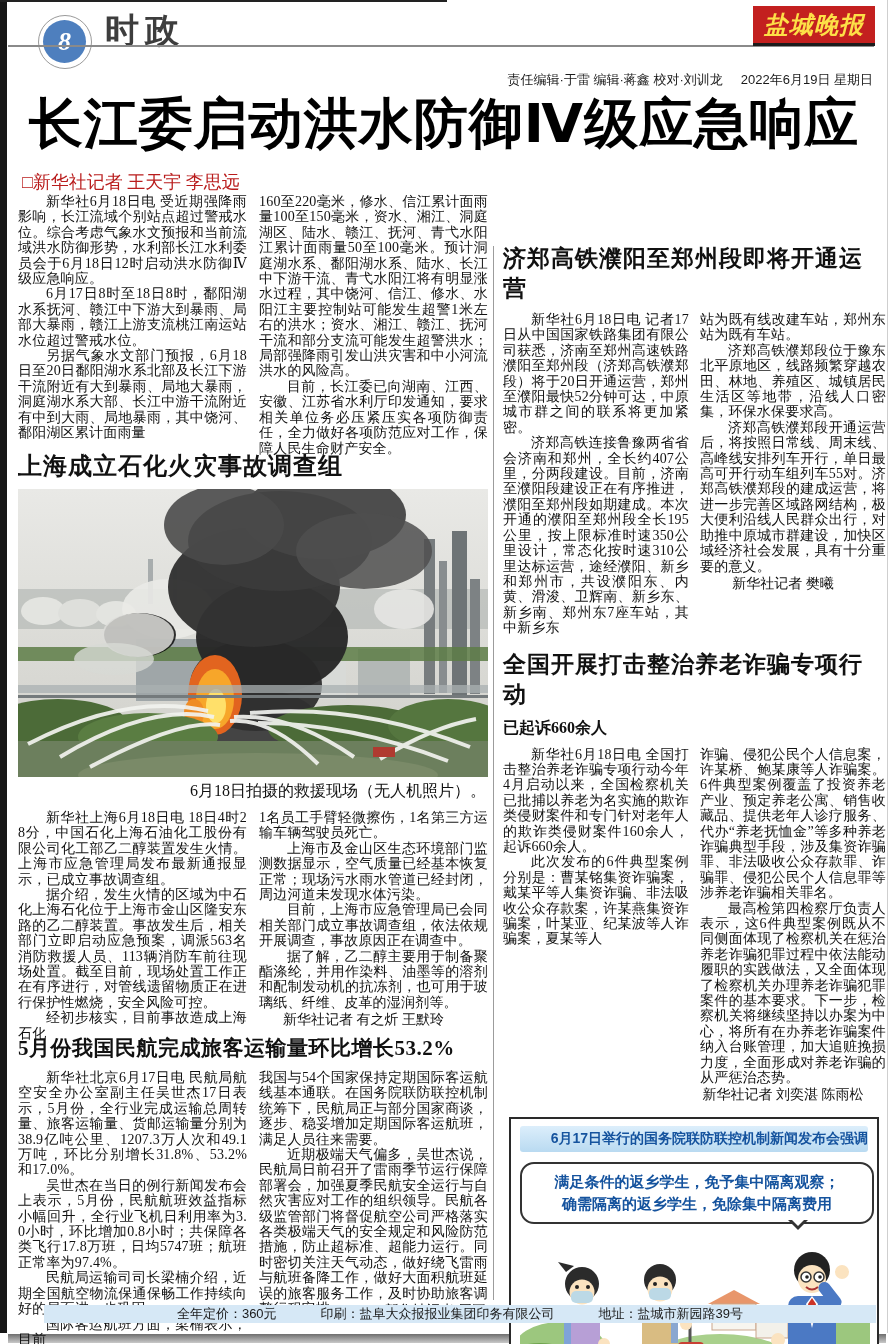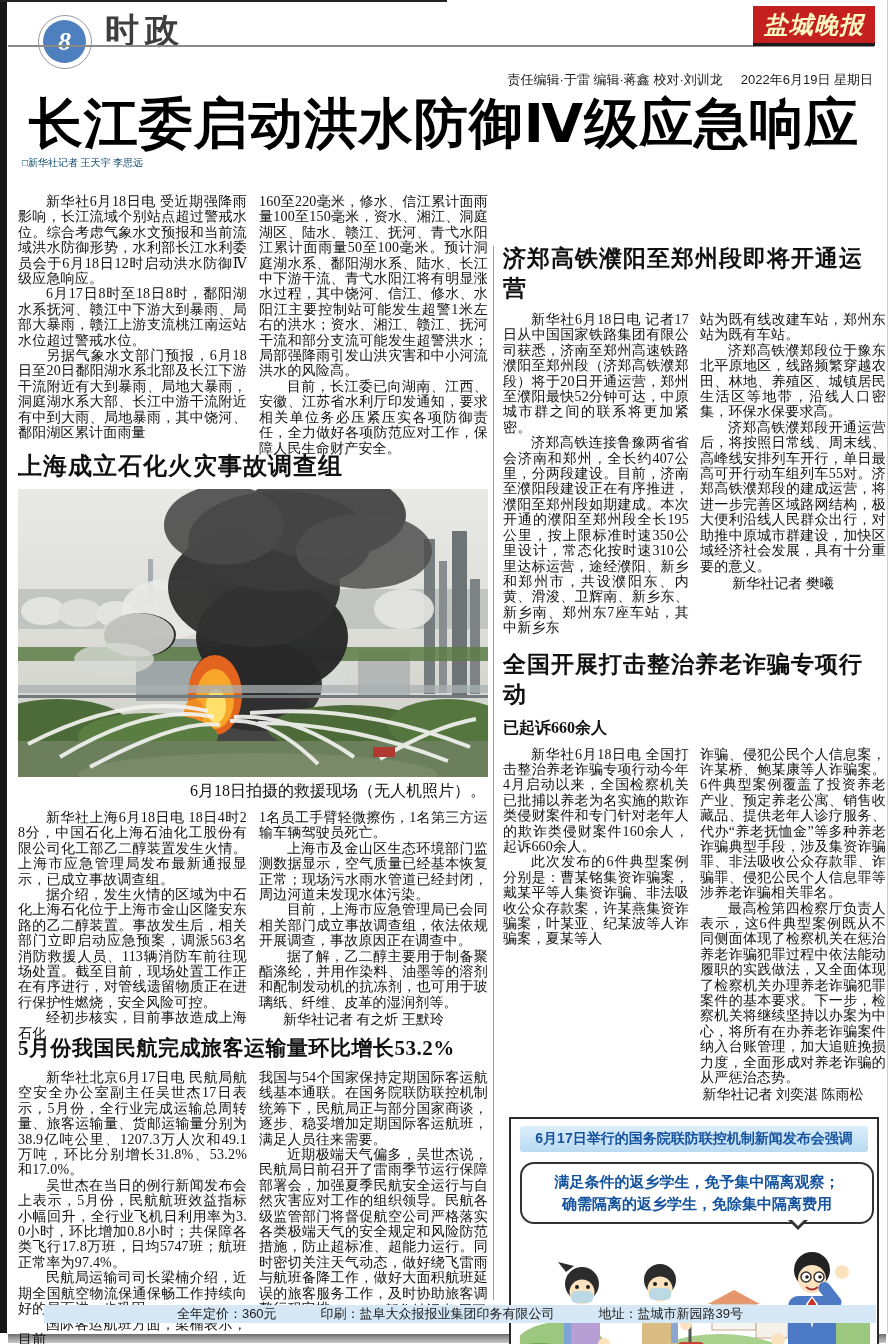--- a/index.html
+++ b/index.html
@@ -17,29 +17,29 @@
   
   #header{position:absolute;left:8px;top:0;right:0;height:80px;}
   .badge-ring{position:absolute;left:30px;top:15px;width:52px;height:52px;border:1px solid #9a9a9a;border-radius:50%;}
   .badge{position:absolute;left:35px;top:20px;width:43px;height:43px;background:#4e7fbe;border-radius:50%;
        color:#fff;display:flex;align-items:center;justify-content:center;
        font:italic bold 26px "Liberation Serif",serif;}
   .section-title{position:absolute;left:97px;top:8px;font-weight:bold;font-size:34px;
        color:#3d3d3d;letter-spacing:6px;}
   .header-rule{position:absolute;left:0;top:45px;right:14px;height:2px;background:#8a8a8a;}
   .masthead{position:absolute;right:13px;top:6px;width:122px;height:37px;background:#c3201f;
-       border-bottom:3px solid #1c1c1c;color:#fef9c3;display:flex;align-items:center;justify-content:center;
+       border-bottom:3px solid #1c1c1c;color:#fde047;display:flex;align-items:center;justify-content:center;
        font:italic bold 24px "Liberation Serif",serif;letter-spacing:1px;}
   .editors-line{position:absolute;right:15px;top:53px;font-size:13px;color:#1a1a1a;margin-top:18px;}
   .editors-line .gap{display:inline-block;width:18px;}
 
   
   #headline{position:absolute;left:12px;top:90px;width:864px;text-align:center;
        font-weight:900;font-size:54px;line-height:66px;letter-spacing:1px;color:#000;}
-  #byline{position:absolute;left:22px;top:156px;font-size:10px;color:#0c4a6e;}
+  #byline{position:absolute;left:22px;top:170px;font-size:18px;color:#b91c1c;}
 
   
   .cols{display:flex;gap:12px;}
   .col{flex:1;min-width:0;}
   .cols p{margin:0;font-size:14px;line-height:15.4px;text-align:justify;
        text-indent:2em;word-break:break-all;letter-spacing:0.2px;}
   .cols p.cont{text-indent:0;}
   .sig{font-size:14px;text-align:center;padding-right:20px;margin-top:1px;}
   .sig-inline{font-size:14px;text-align:right;padding-right:2px;margin-top:-15px;}
 
@@ -58,21 +58,21 @@
   .photo-wrap{width:470px;height:288px;}
   .photo-caption{font-size:16px;text-align:right;margin:4px 2px 8px 0;}
 
   #aviation{position:absolute;left:18px;top:1034px;width:470px;}
   .av-title{font-weight:bold;font-size:21px;letter-spacing:0.5px;margin:0 0 8px 0;}
 
   
   .cartoon-box{margin:13px 0 0 6px;width:370px;height:294px;border:2px solid #2a2a2a;
        background:#fff;box-sizing:border-box;padding:7px 9px;position:relative;}
   .cartoon-head{background:linear-gradient(#dceefb,#b9daf1);color:#15539e;
-       font-weight:bold;font-size:14px;text-align:center;padding:4px 0;border-radius:3px;}
+       font-weight:bold;font-size:14px;text-align:right;padding:4px 0;border-radius:3px;}
   .bubble{position:relative;margin:10px auto 0 auto;width:322px;border:2px solid #333;
        border-radius:14px;padding:7px 14px;font-weight:bold;font-size:15px;line-height:22px;
        text-align:center;color:#15539e;background:#fff;z-index:2;}
   .bubble:after{content:"";position:absolute;right:64px;bottom:-18px;
        border:10px solid transparent;border-top-color:#333;}
   .bubble:before{content:"";position:absolute;right:66px;bottom:-12px;
        border:8px solid transparent;border-top-color:#fff;z-index:3;}
   .cartoon-scene{display:block;margin-top:8px;}
 
   

